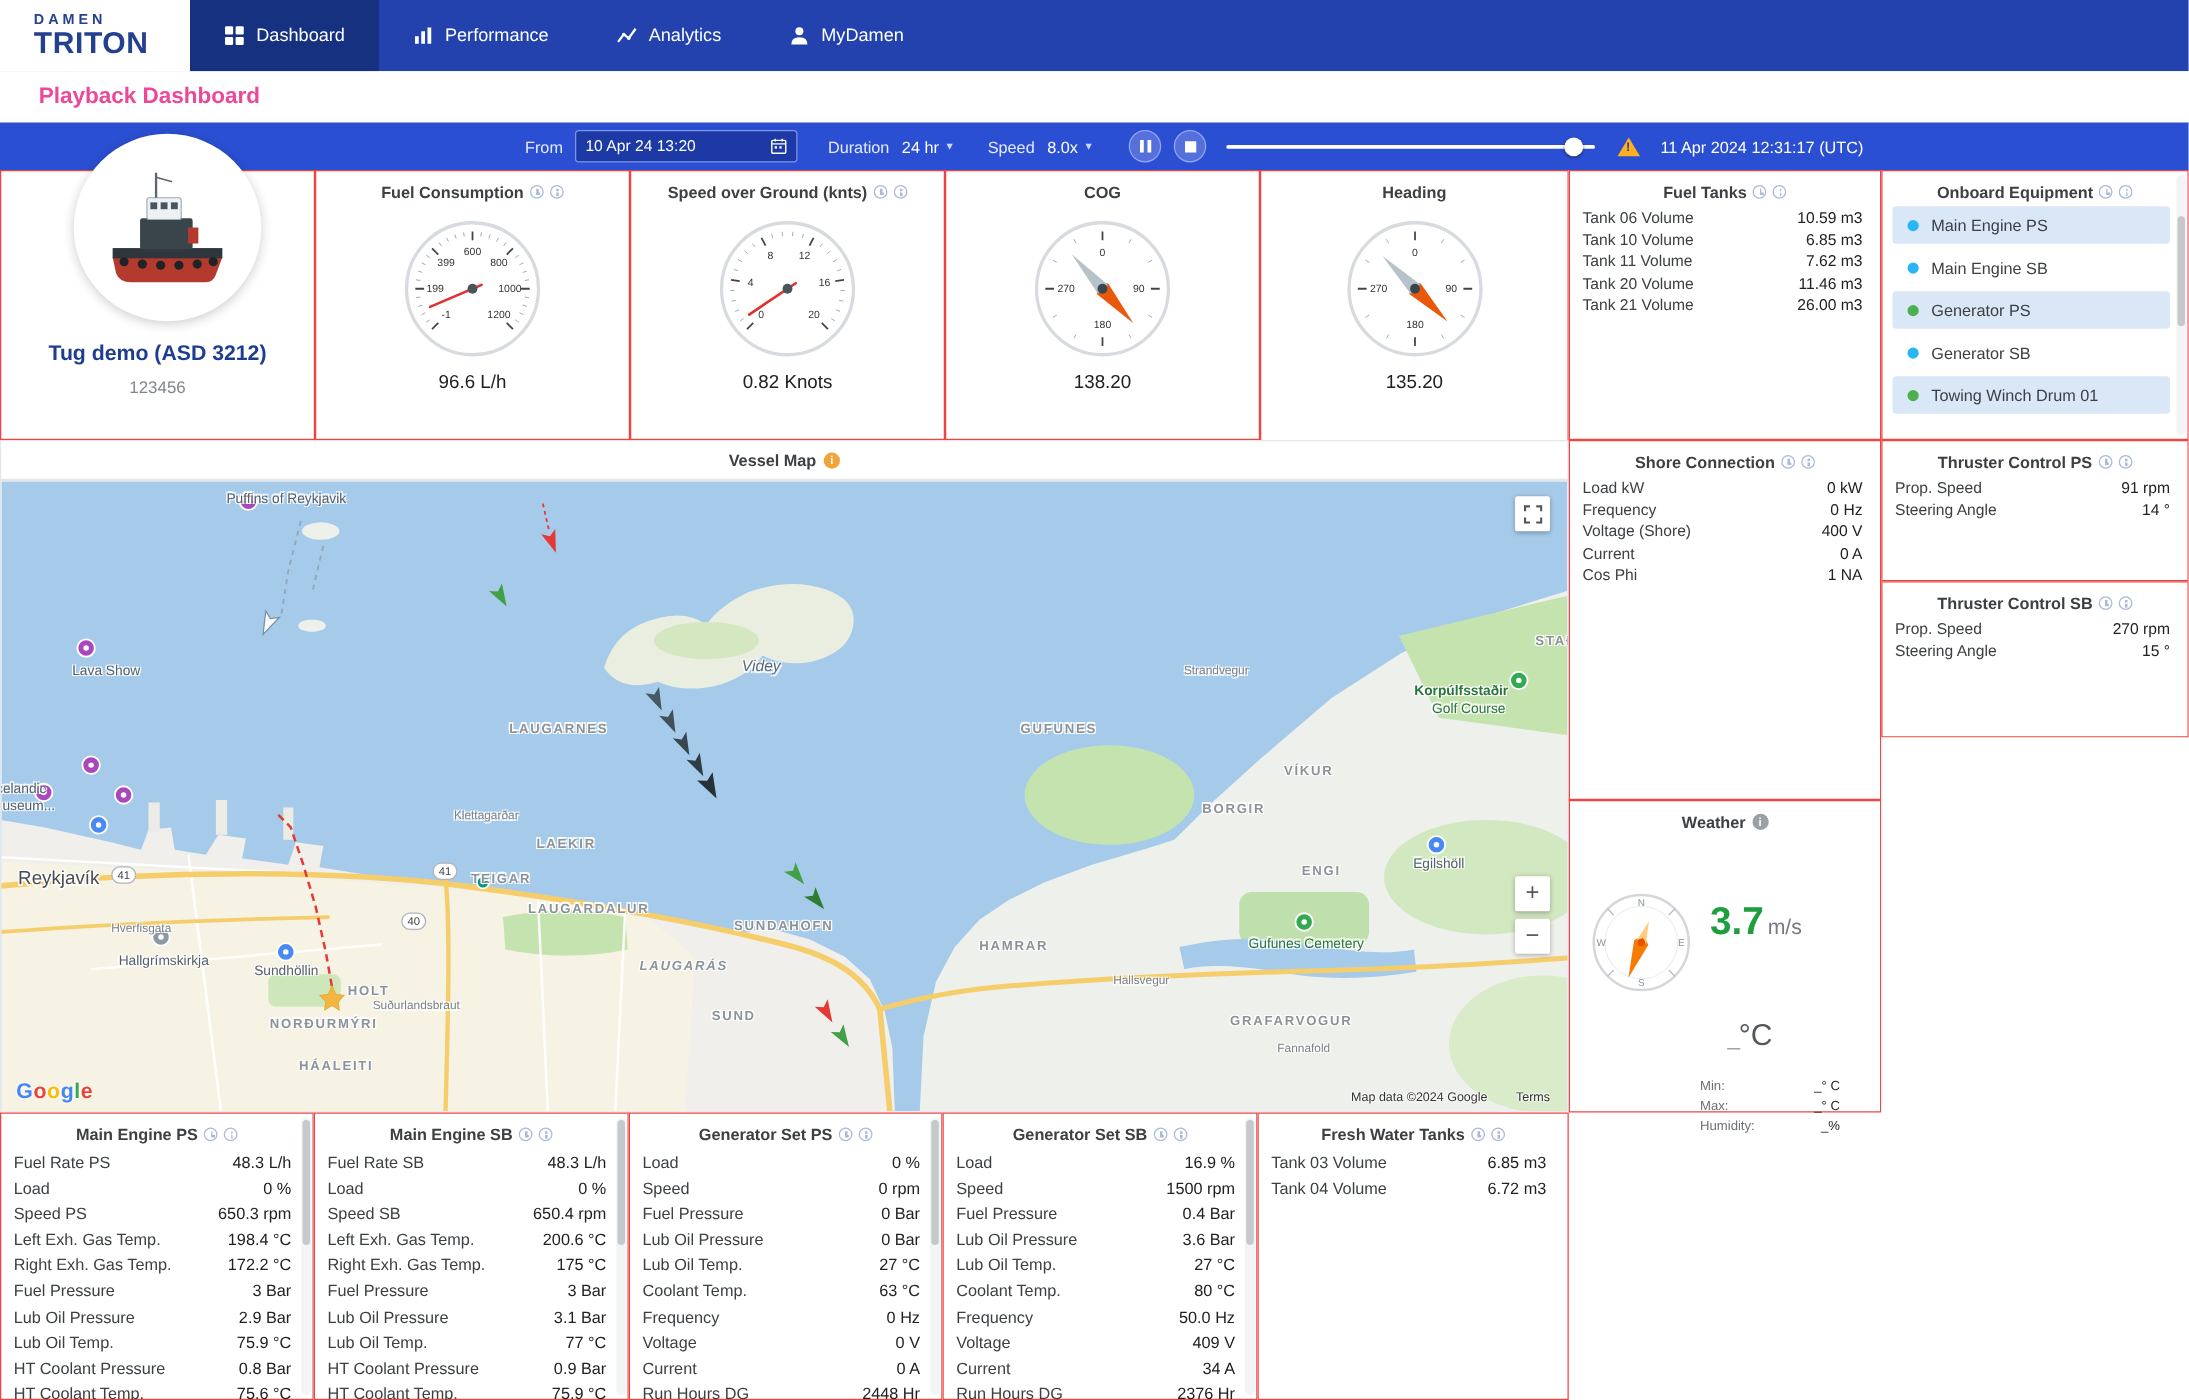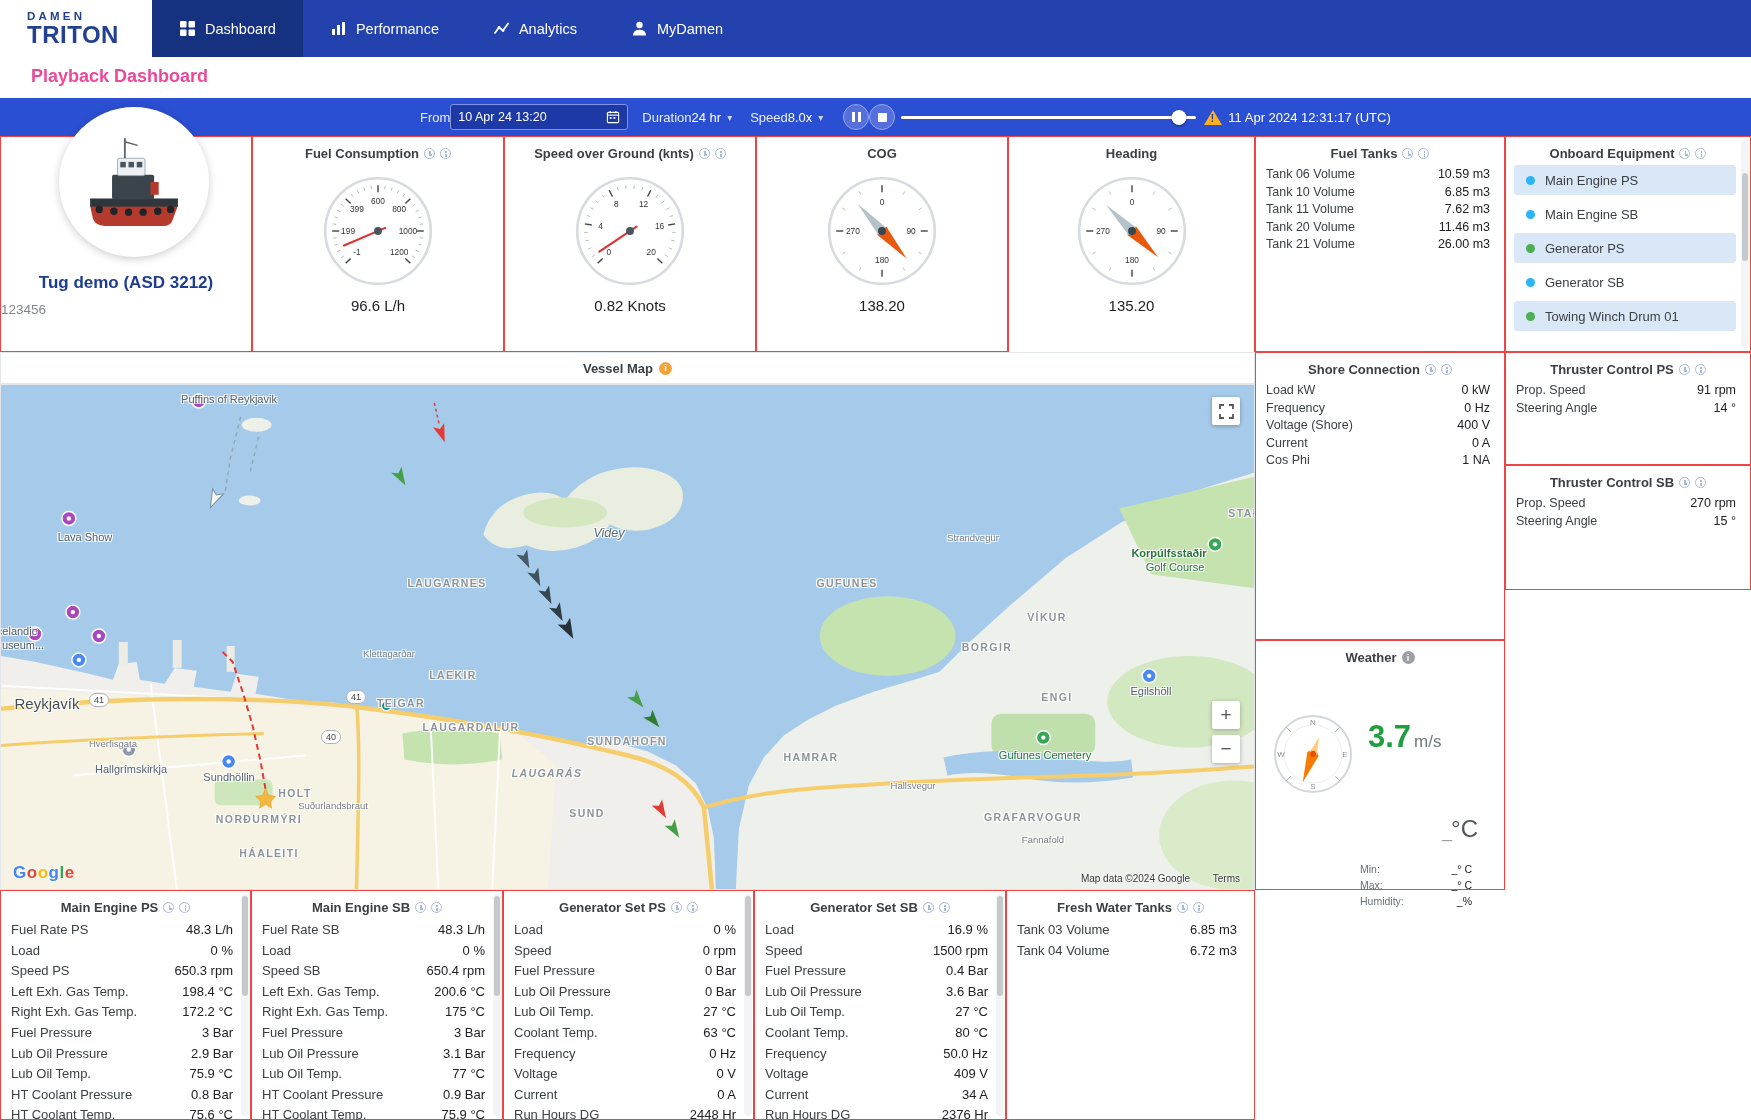--- a/index.html
+++ b/index.html
@@ -31,21 +31,21 @@
   .tab{display:flex;align-items:center;gap:9px;padding:0 27px;color:#fff;font-size:14.5px;cursor:pointer}
   .tab.active{background:#15317f}
   .tab svg{width:17px;height:17px;flex:none}
 
   
   #page-title-row{position:absolute;left:0;top:57px;width:1751px;height:41px;background:#fff}
   #page-title-row h1{position:absolute;left:31px;top:9px;font-size:18px;font-weight:bold;color:#ec4899}
 
   
   #playback-bar{position:absolute;left:0;top:98px;width:1751px;height:38px;background:#2b4fd2}
-  .pb-content{position:absolute;left:420px;top:0;height:100%;display:flex;align-items:center;}
+  .pb-content{position:absolute;left:420px;top:0;height:100%;display:flex;align-items:center;gap:10px}
   .pb-label{color:#e6ecff;font-size:13px}
   .pb-input{display:flex;align-items:center;justify-content:space-between;width:178px;height:26px;
     background:rgba(10,30,110,.45);border:1px solid #7e95e8;border-radius:3px;color:#fff;
     font-size:12.5px;padding:0 7px;cursor:pointer}
   .pb-select{display:flex;align-items:center;gap:6px;color:#fff;font-size:13px;cursor:pointer}
   .pb-caret{font-size:10px;color:#cdd8ff}
   .pb-btn{width:26px;height:26px;border-radius:50%;background:#5570dc;border:1.5px solid #93a6ee;
     display:flex;align-items:center;justify-content:center;cursor:pointer;flex:none}
   .pause-bars{display:flex;gap:3px}
   .pause-bars i{width:3px;height:10px;background:#fff;display:block}
@@ -56,21 +56,21 @@
     box-shadow:0 1px 3px rgba(0,0,0,.45);transform:translateX(-50%)}
   .warn{width:0;height:0;border-left:9px solid transparent;border-right:9px solid transparent;
     border-bottom:15px solid #ffb020;position:relative;margin-left:8px}
   .warn span{position:absolute;left:-2.5px;top:3px;font-size:10px;font-weight:bold;color:#1d3d91}
   .pb-time{color:#fff;font-size:13px;margin-left:6px;white-space:nowrap}
 
   
   .vessel-circle{position:absolute;left:58px;top:-30px;width:150px;height:150px;border-radius:50%;
     background:#fff;box-shadow:0 2px 9px rgba(0,0,0,.2);z-index:5;display:flex;align-items:center;justify-content:center}
   .vessel-name{margin-top:136px;text-align:center;font-size:17px;font-weight:bold;color:#1d3d91}
-  .vessel-code{text-align:left;font-size:13.5px;color:#80868b;margin-top:9px}
+  .vessel-code{text-align:center;font-size:13.5px;color:#80868b;margin-top:9px}
 
   
   .gauge-wrap{display:flex;justify-content:center;margin-top:4px}
   .gauge-wrap svg{width:132px;height:132px}
   .gauge-value{position:absolute;left:0;right:0;top:160px;text-align:center;font-size:15px;color:#202124}
 
   
   .ob-item{height:30px;margin:0 14px 4px 8px;border-radius:3px;display:flex;align-items:center;
     gap:10px;padding-left:12px;font-size:13px;color:#3c4043;cursor:pointer}
   .ob-item.selected{background:#d9e7f7}
@@ -106,21 +106,21 @@
   #g-logo{position:absolute;left:12px;bottom:6px;font-size:17px;font-weight:bold;letter-spacing:.5px;
     text-shadow:0 0 3px #fff}
 
   
   #weather-body{position:absolute;left:0;top:32px;right:0;bottom:0}
   .rose{position:absolute;left:14px;top:38px;width:86px;height:86px}
   .rose text{font-size:8px;fill:#8a9096;text-anchor:middle}
   .wind-val{position:absolute;left:112px;top:46px;display:flex;align-items:baseline;gap:3px}
   .wind-num{font-size:31px;font-weight:bold;color:#1e9e3e}
   .wind-unit{font-size:17px;color:#757a7f}
-  .temp{position:absolute;left:126px;top:142px;width:96px;text-align:right}
+  .temp{position:absolute;left:126px;top:142px;width:96px;text-align:left}
   .temp-dash{font-size:18px;color:#9aa0a6;letter-spacing:-1px}
   .temp-unit{font-size:24px;color:#54585c}
   .wstats{position:absolute;left:104px;top:188px;width:112px}
   .wstats .kv-row{font-size:10.5px;line-height:16px;padding:0;color:#6b7075}
 
   
   .bpanel{top:890px;height:230px}
 
   .filler{position:absolute;background:#fff}
 </style>

